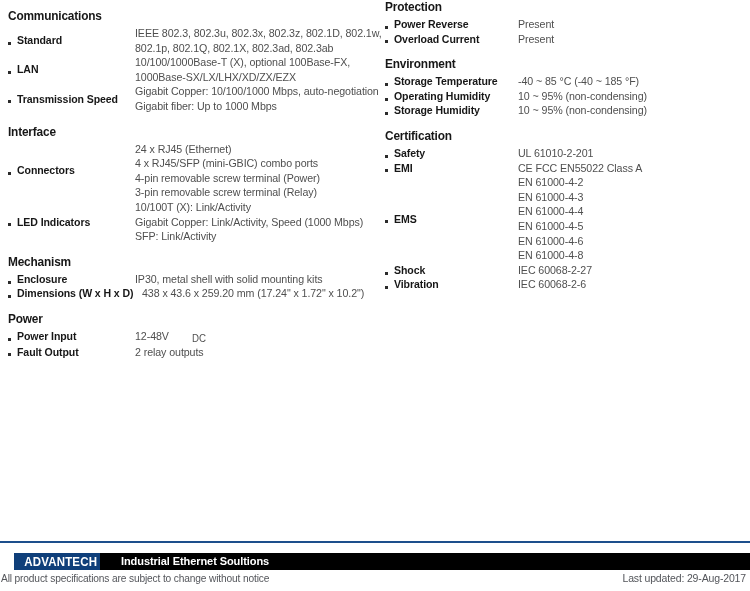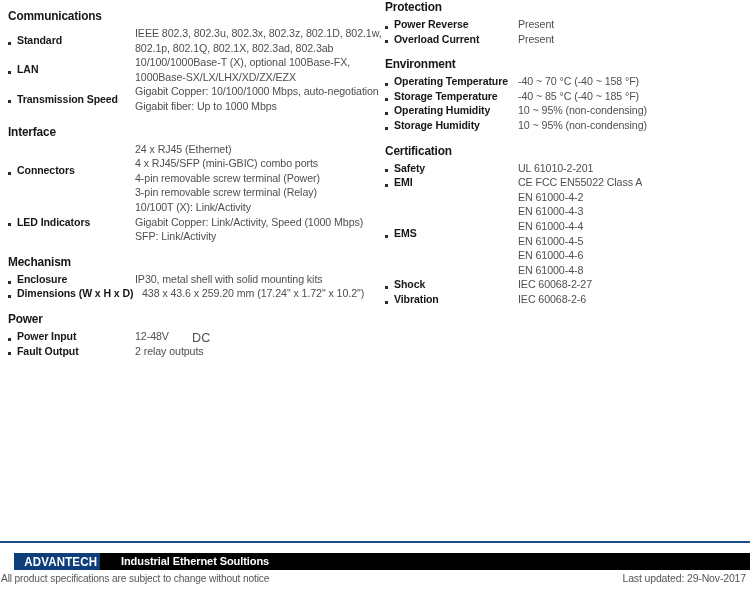--- a/index.html
+++ b/index.html
@@ -89,21 +89,21 @@
   .col-left .value  { flex: 1 1 auto; }
 
   
   .col-right .label { flex: 0 0 124px; }
   .col-right .value { flex: 1 1 auto; }
 
   
   .row.wide .label { flex: 0 0 auto; margin-right: 4px; }
 
   sub {
-    font-size: 13px;
+    font-size: 10px;
     vertical-align: baseline;
     position: relative;
     top: 2px;
     letter-spacing: 0;
     padding-left: 24px;
   }
 
   
   .footer-rule {
     position: absolute;
@@ -305,29 +305,20 @@
             <div>Present</div>
           </div>
         </div>
       </div>
       <div class="section">
         <div class="section-title">Environment</div>
         <div class="row">
           <span class="bullet">
             <i></i>
           </span>
-          <div class="label">Operating Temperature</div>
-          <div class="value">
-            <div>-40 ~ 70 °C (-40 ~ 158 °F)</div>
-          </div>
-        </div>
-        <div class="row">
-          <span class="bullet">
-            <i></i>
-          </span>
           <div class="label">Storage Temperature</div>
           <div class="value">
             <div>-40 ~ 85 °C (-40 ~ 185 °F)</div>
           </div>
         </div>
         <div class="row">
           <span class="bullet">
             <i></i>
           </span>
           <div class="label">Operating Humidity</div>
@@ -404,15 +395,15 @@
 
   <div class="logo-block">
     <span class="logo-text">ADVANTECH</span>
   </div>
 
   <div class="footer-bar">
     <span class="footer-bar-text">Industrial Ethernet Soultions</span>
   </div>
 
   <div class="footer-note">All product specifications are subject to change without notice</div>
-  <div class="footer-updated">Last updated: 29-Nov-2017</div>
+  <div class="footer-updated">Last updated: 29-Aug-2017</div>
 
 </div>
 
 </body></html>

